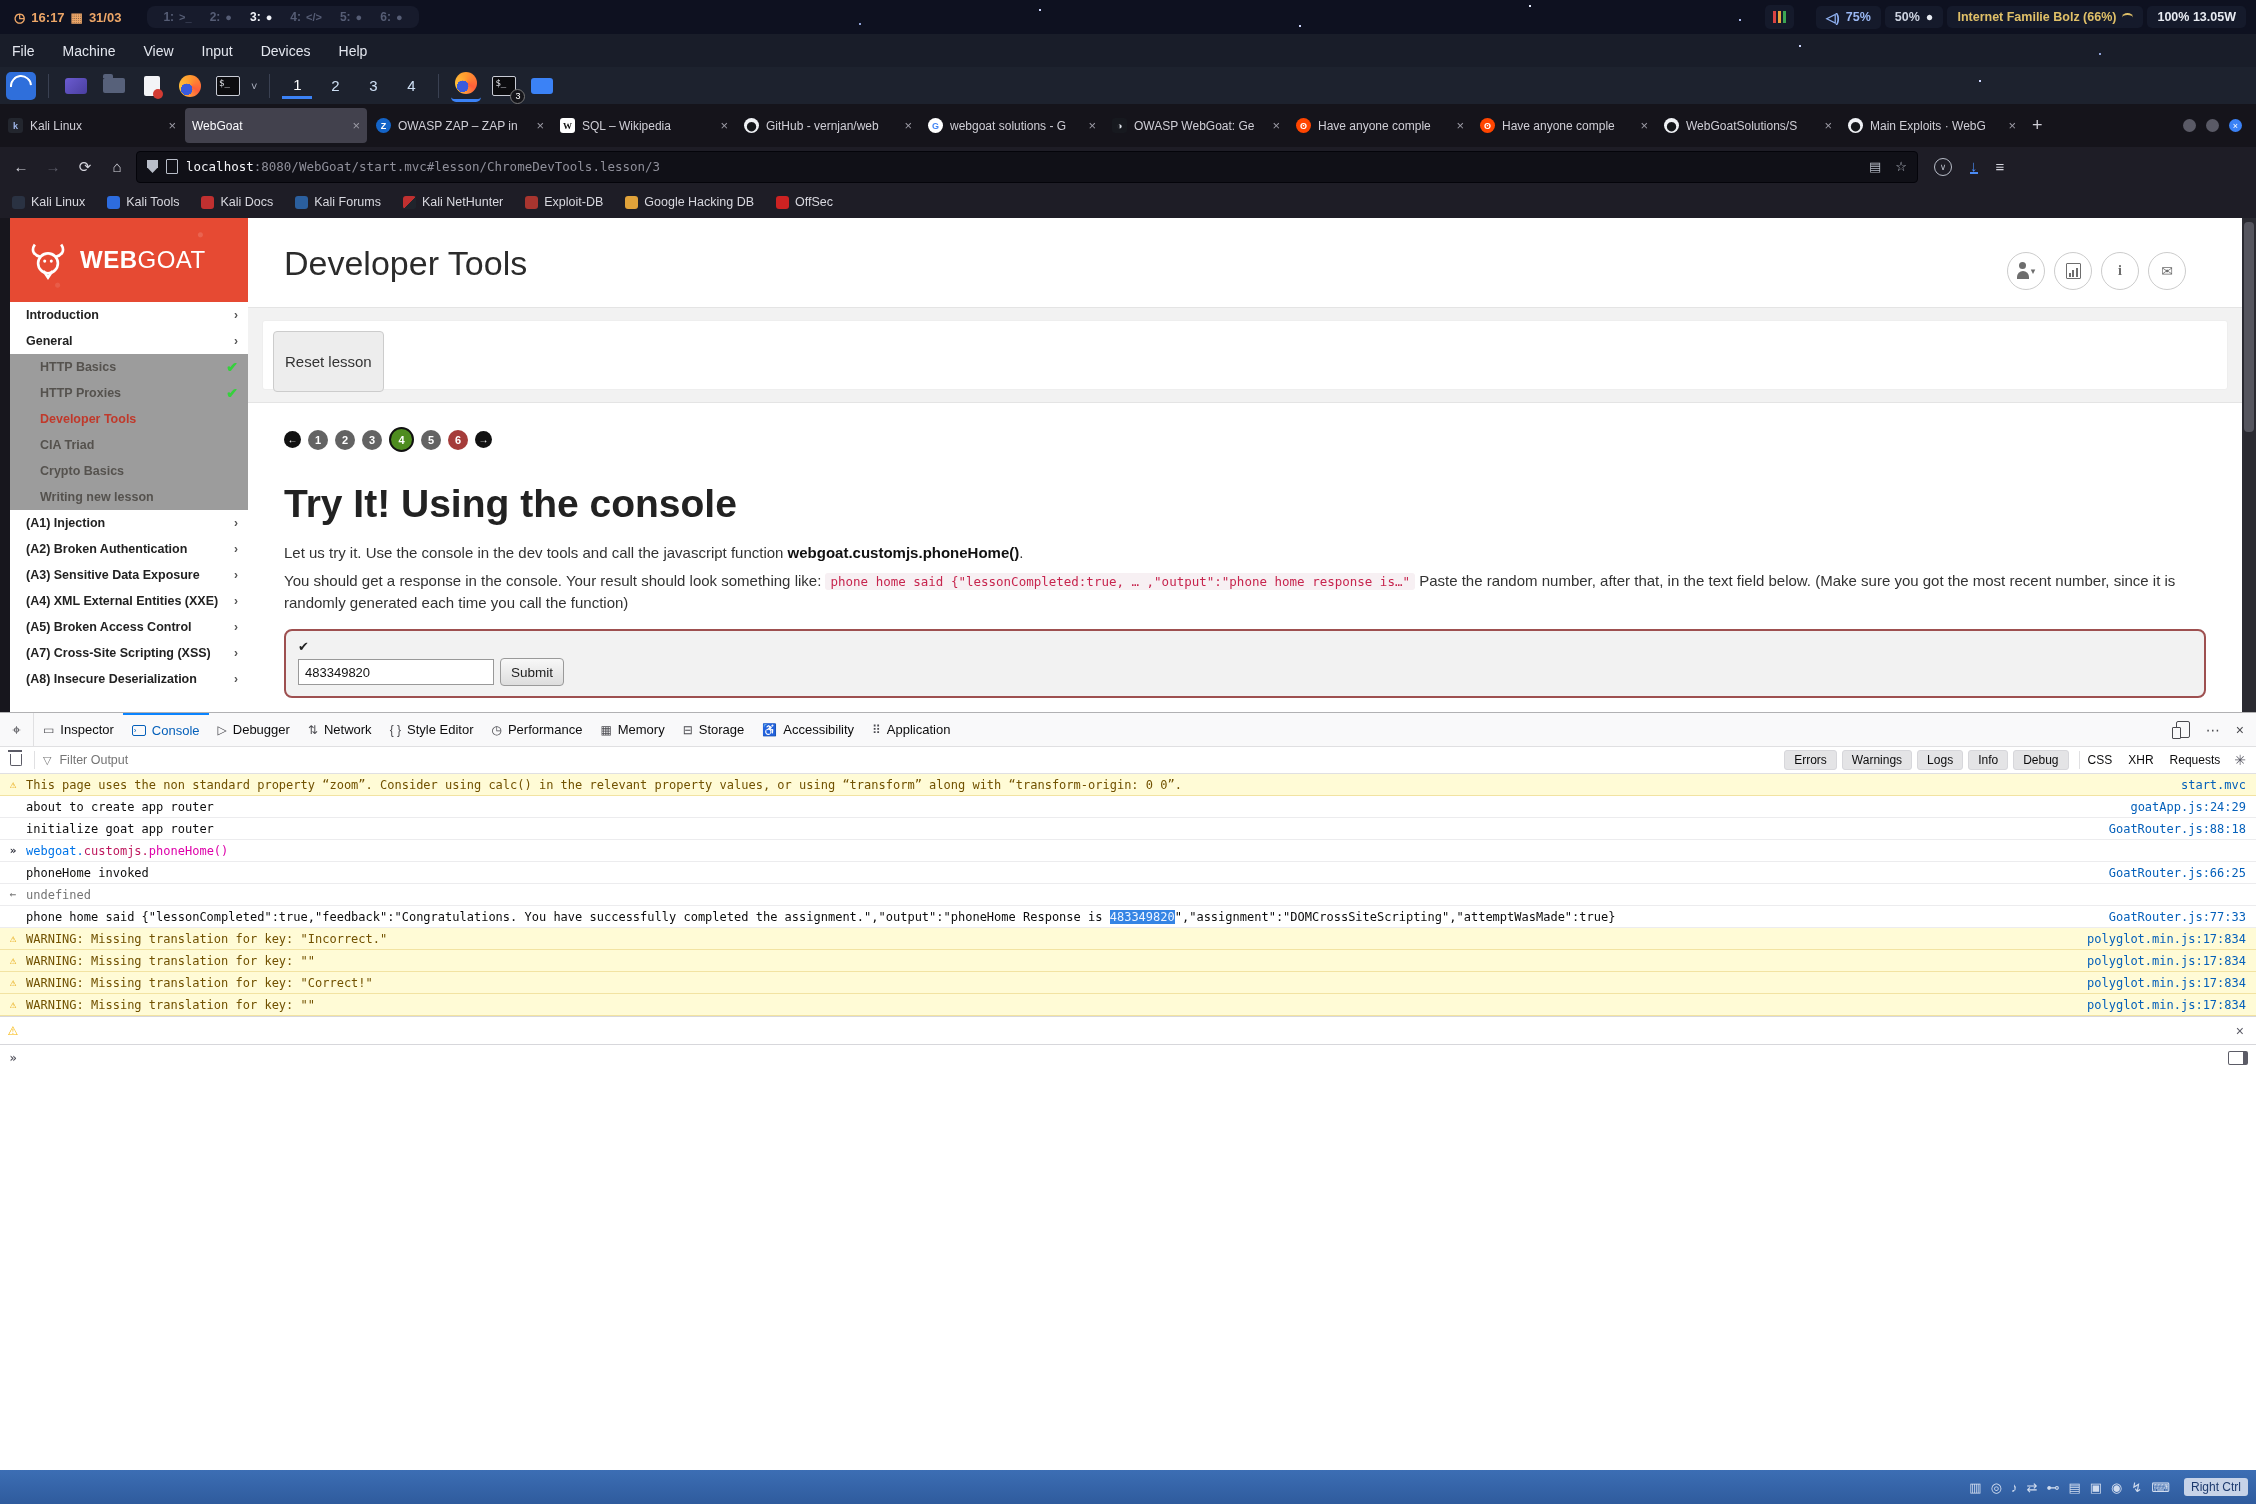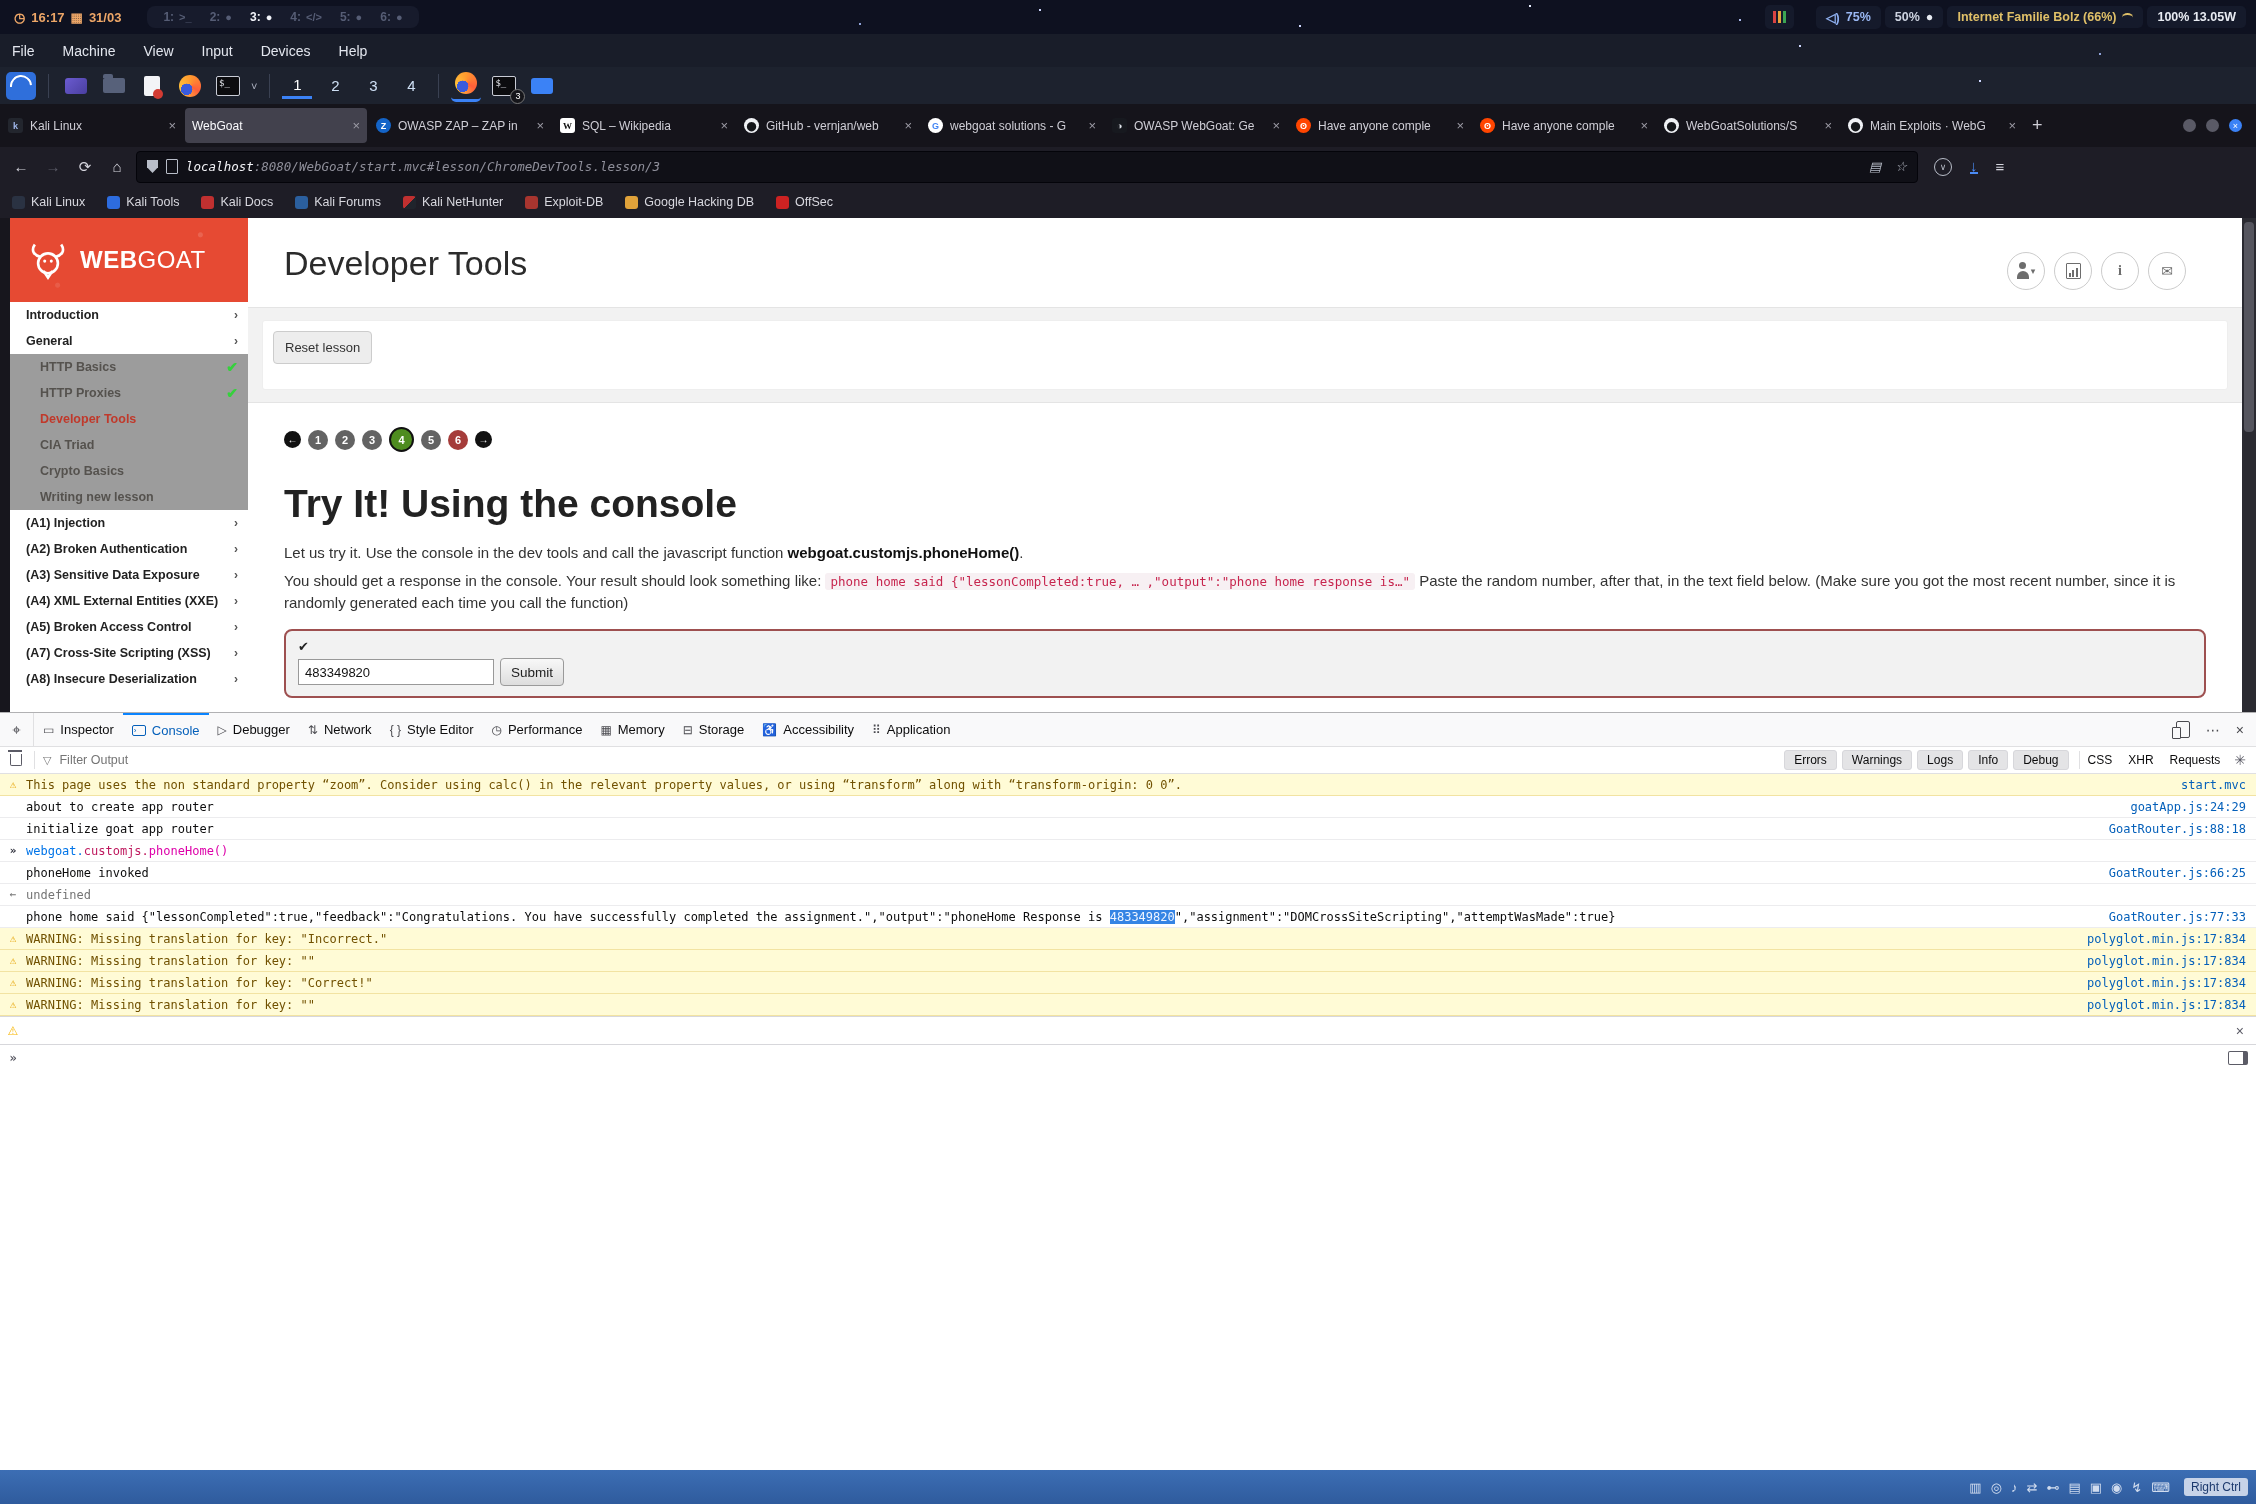--- a/index.html
+++ b/index.html
@@ -67,21 +67,21 @@
   .fav.owasp{background:#17191f;color:#dfe3ea;}
   .fav.reddit{background:#ff4500;border-radius:50%;}
   .newtab{color:#cfced6;font-size:18px;margin-left:8px;}
   .windots{margin-left:auto;margin-right:14px;display:flex;gap:10px;align-items:center;}
   .windots i{width:13px;height:13px;border-radius:50%;background:#5a5a66;display:flex;align-items:center;justify-content:center;font-style:normal;font-size:9px;color:#fff;}
   .windots i.close{background:#3b82f6;}
   
   .ff-nav{position:absolute;top:147px;left:0;width:100%;height:39px;background:#1e1d26;display:flex;align-items:center;gap:6px;padding:0 8px;box-sizing:border-box;color:#d5d5dd;}
   .navic{width:26px;text-align:center;font-size:15px;}
   .navic.dim{color:#5c5c68;}
-  .urlbar{flex:1;height:30px;background:#101017;border:1px solid #04040a;border-radius:4px;display:flex;align-items:center;gap:8px;padding:0 10px;font-size:13.5px;max-width:1760px;font-style:italic;}
+  .urlbar{flex:1;height:30px;background:#101017;border:1px solid #04040a;border-radius:4px;display:flex;align-items:center;gap:8px;padding:0 10px;font-size:13.5px;max-width:1760px;}
   .shield{width:11px;height:13px;background:#b9bec9;clip-path:polygon(0 0,100% 0,100% 55%,50% 100%,0 55%);}
   .pg-ic{width:10px;height:13px;border:1.5px solid #b9bec9;border-radius:1px;}
   .url .host{color:#f4f4f8;}
   .url .rest{color:#8f8f9a;}
   .url{font-family:"DejaVu Sans Mono",monospace;font-size:12.5px;white-space:nowrap;overflow:hidden;flex:1;}
   .url-right{display:flex;gap:14px;color:#b9bec9;font-size:13px;}
   .nav-right{display:flex;gap:18px;align-items:center;margin-left:10px;margin-right:4px;font-size:15px;}
   .pocket{width:16px;height:16px;border:1.5px solid #b9bec9;border-radius:50%;display:flex;align-items:center;justify-content:center;font-size:9px;color:#b9bec9;}
   .dl{color:#4b8bf5;border-bottom:2px solid #4b8bf5;line-height:13px;}
   .ff-bm{position:absolute;top:186px;left:0;width:100%;height:32px;background:#1e1d26;display:flex;align-items:center;gap:22px;padding-left:12px;color:#d8d8df;font-size:12.5px;box-sizing:border-box;}
@@ -107,21 +107,21 @@
   .main{position:absolute;left:248px;top:0;right:14px;bottom:0;background:#fff;overflow:hidden;}
   .pg-title{font-size:34px;color:#2b2b2b;margin:26px 0 0 36px;font-weight:400;}
   .hdr-btns{position:absolute;top:34px;right:56px;display:flex;gap:9px;}
   .cbtn{width:36px;height:36px;border-radius:50%;border:1px solid #ccc;display:flex;align-items:center;justify-content:center;color:#6d6d6d;font-size:14px;gap:2px;background:#fff;}
   .person{width:12px;height:8px;border-radius:6px 6px 0 0;background:#6d6d6d;position:relative;margin-top:8px;}
   .person:before{content:"";position:absolute;top:-9px;left:2.5px;width:7px;height:7px;border-radius:50%;background:#6d6d6d;}
   .bars{display:flex;align-items:flex-end;gap:1.5px;height:12px;border:1.5px solid #6d6d6d;padding:1px 2px;border-radius:1px;}
   .bars i{width:2px;background:#6d6d6d;display:block;}
   .gray-panel{margin-top:24px;background:#f2f2f2;border-top:1px solid #e4e4e4;border-bottom:1px solid #e4e4e4;height:96px;padding:12px 14px;box-sizing:border-box;}
   .white-card{background:#fff;border:1px solid #eee;border-radius:3px;height:100%;box-sizing:border-box;padding:10px;}
-  .reset-btn{display:inline-block;background:#ededed;border:1px solid #ccc;border-radius:4px;padding:8px 11px;font-size:13px;color:#333;}
+  .reset-btn{display:inline-block;background:#ededed;border:1px solid #ccc;border-radius:4px;padding:21px 11px;font-size:15px;color:#333;}
   .pager{display:flex;align-items:center;gap:7px;margin:24px 0 0 36px;}
   .parrow{width:17px;height:17px;border-radius:50%;background:#111;color:#fff;font-size:10px;display:flex;align-items:center;justify-content:center;}
   .pnum{width:20px;height:20px;border-radius:50%;background:#636363;color:#fff;font-size:11px;font-weight:bold;display:flex;align-items:center;justify-content:center;}
   .pnum.cur{background:#4e8c1f;border:2.5px solid #111;width:21px;height:21px;}
   .pnum.fail{background:#a53c3a;}
   .lesson-h{font-size:39px;color:#222;font-weight:bold;margin:30px 0 0 36px;}
   .para{font-size:15px;color:#333;margin:16px 36px 0 36px;line-height:1.45;}
   .para b{font-weight:bold;color:#111;}
   .codespan{font-family:"DejaVu Sans Mono",monospace;font-size:12.5px;color:#c7254e;background:#f7f0f3;padding:1px 5px;border-radius:3px;}
   .try-box{margin:16px 36px 0 36px;border:2px solid #9e5050;border-radius:8px;background:#f2f2f2;padding:8px 12px 10px 12px;}

